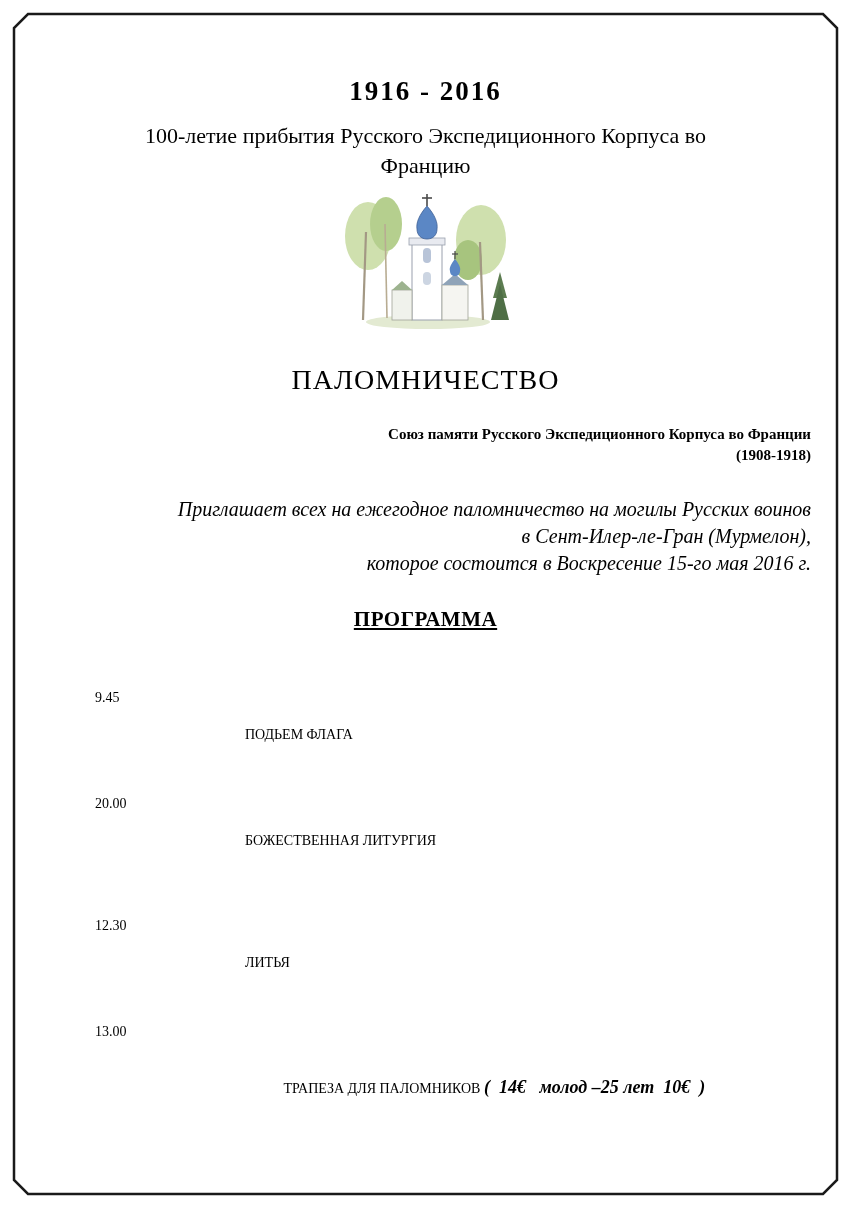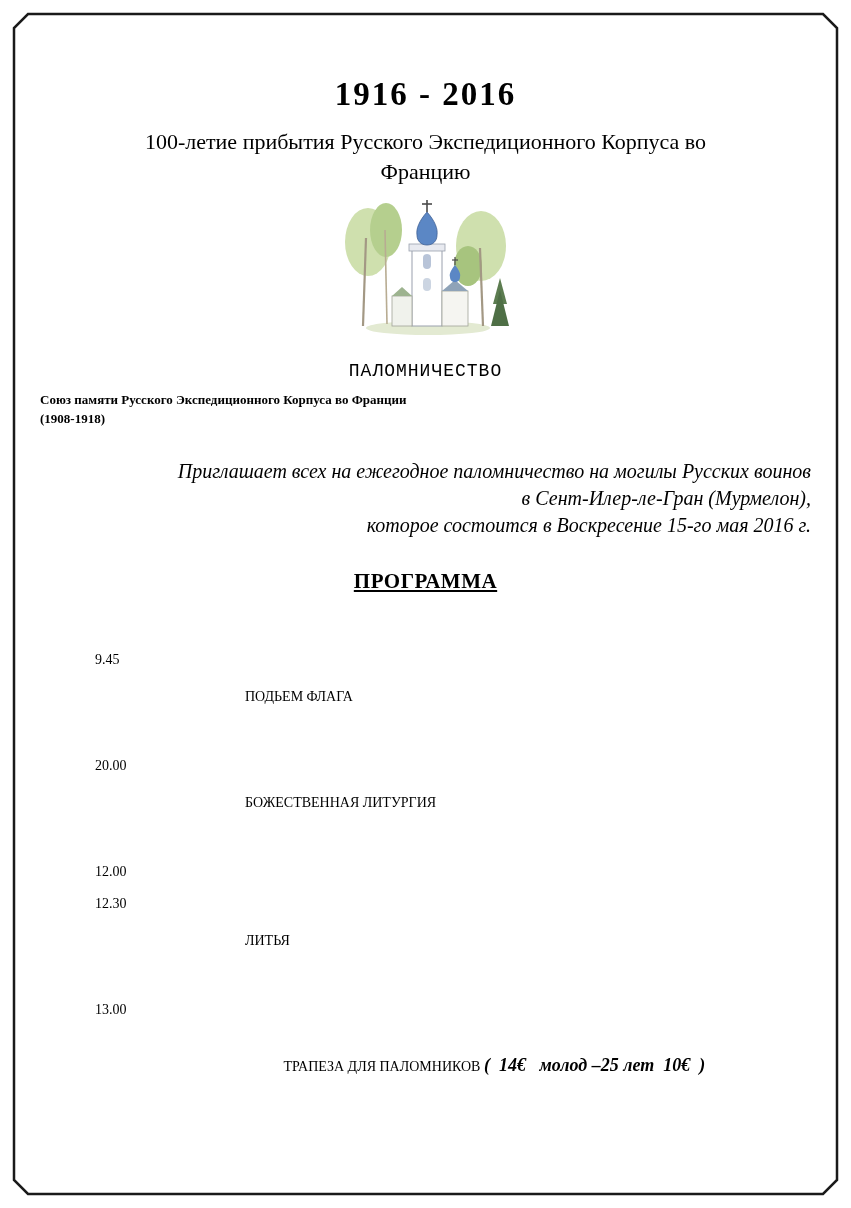--- a/index.html
+++ b/index.html
@@ -19,48 +19,47 @@
     pointer-events: none;
   }
   .content {
     position: absolute;
     left: 40px;
     right: 40px;
     top: 40px;
   }
   .years {
     text-align: center;
-    font-size: 33px;
+    font-size: 27px;
     font-weight: bold;
     letter-spacing: 2px;
     margin-top: 36px;
   }
   .subtitle {
     text-align: center;
     font-size: 22px;
     margin-top: 14px;
     line-height: 1.35;
   }
   .illustration-wrap {
     text-align: center;
     margin-top: 8px;
   }
   .illustration-wrap svg { display: inline-block; }
   .pilgrimage {
     text-align: center;
-    font-size: 18px;
+    font-size: 28px;
     letter-spacing: 1px;
-    margin-top: 17px;
-    font-family: Liberation Mono, monospace;
+    margin-top: 26px;
   }
   .union {
-    text-align: left;
-    font-size: 13px;
-    font-weight: bold;
-    margin-top: 10px;
+    text-align: right;
+    font-size: 15px;
+    font-weight: bold;
+    margin-top: 28px;
     line-height: 1.4;
   }
   .invitation {
     text-align: right;
     font-size: 20px;
     font-style: italic;
     margin-top: 30px;
     line-height: 1.35;
   }
   .programma {
@@ -176,21 +175,20 @@
     </div>
 
     <div class="row">
       <div class="time">20.00</div>
       <div class="desc">
         <div>БОЖЕСТВЕННАЯ ЛИТУРГИЯ</div>
       </div>
     </div>
 
     <div class="row">
-      <div class="time">12.00</div>
     </div>
 
     <div class="row">
       <div class="time">12.30</div>
       <div class="desc">
         <div>ЛИТЬЯ</div>
       </div>
     </div>
 
     <div class="row">

